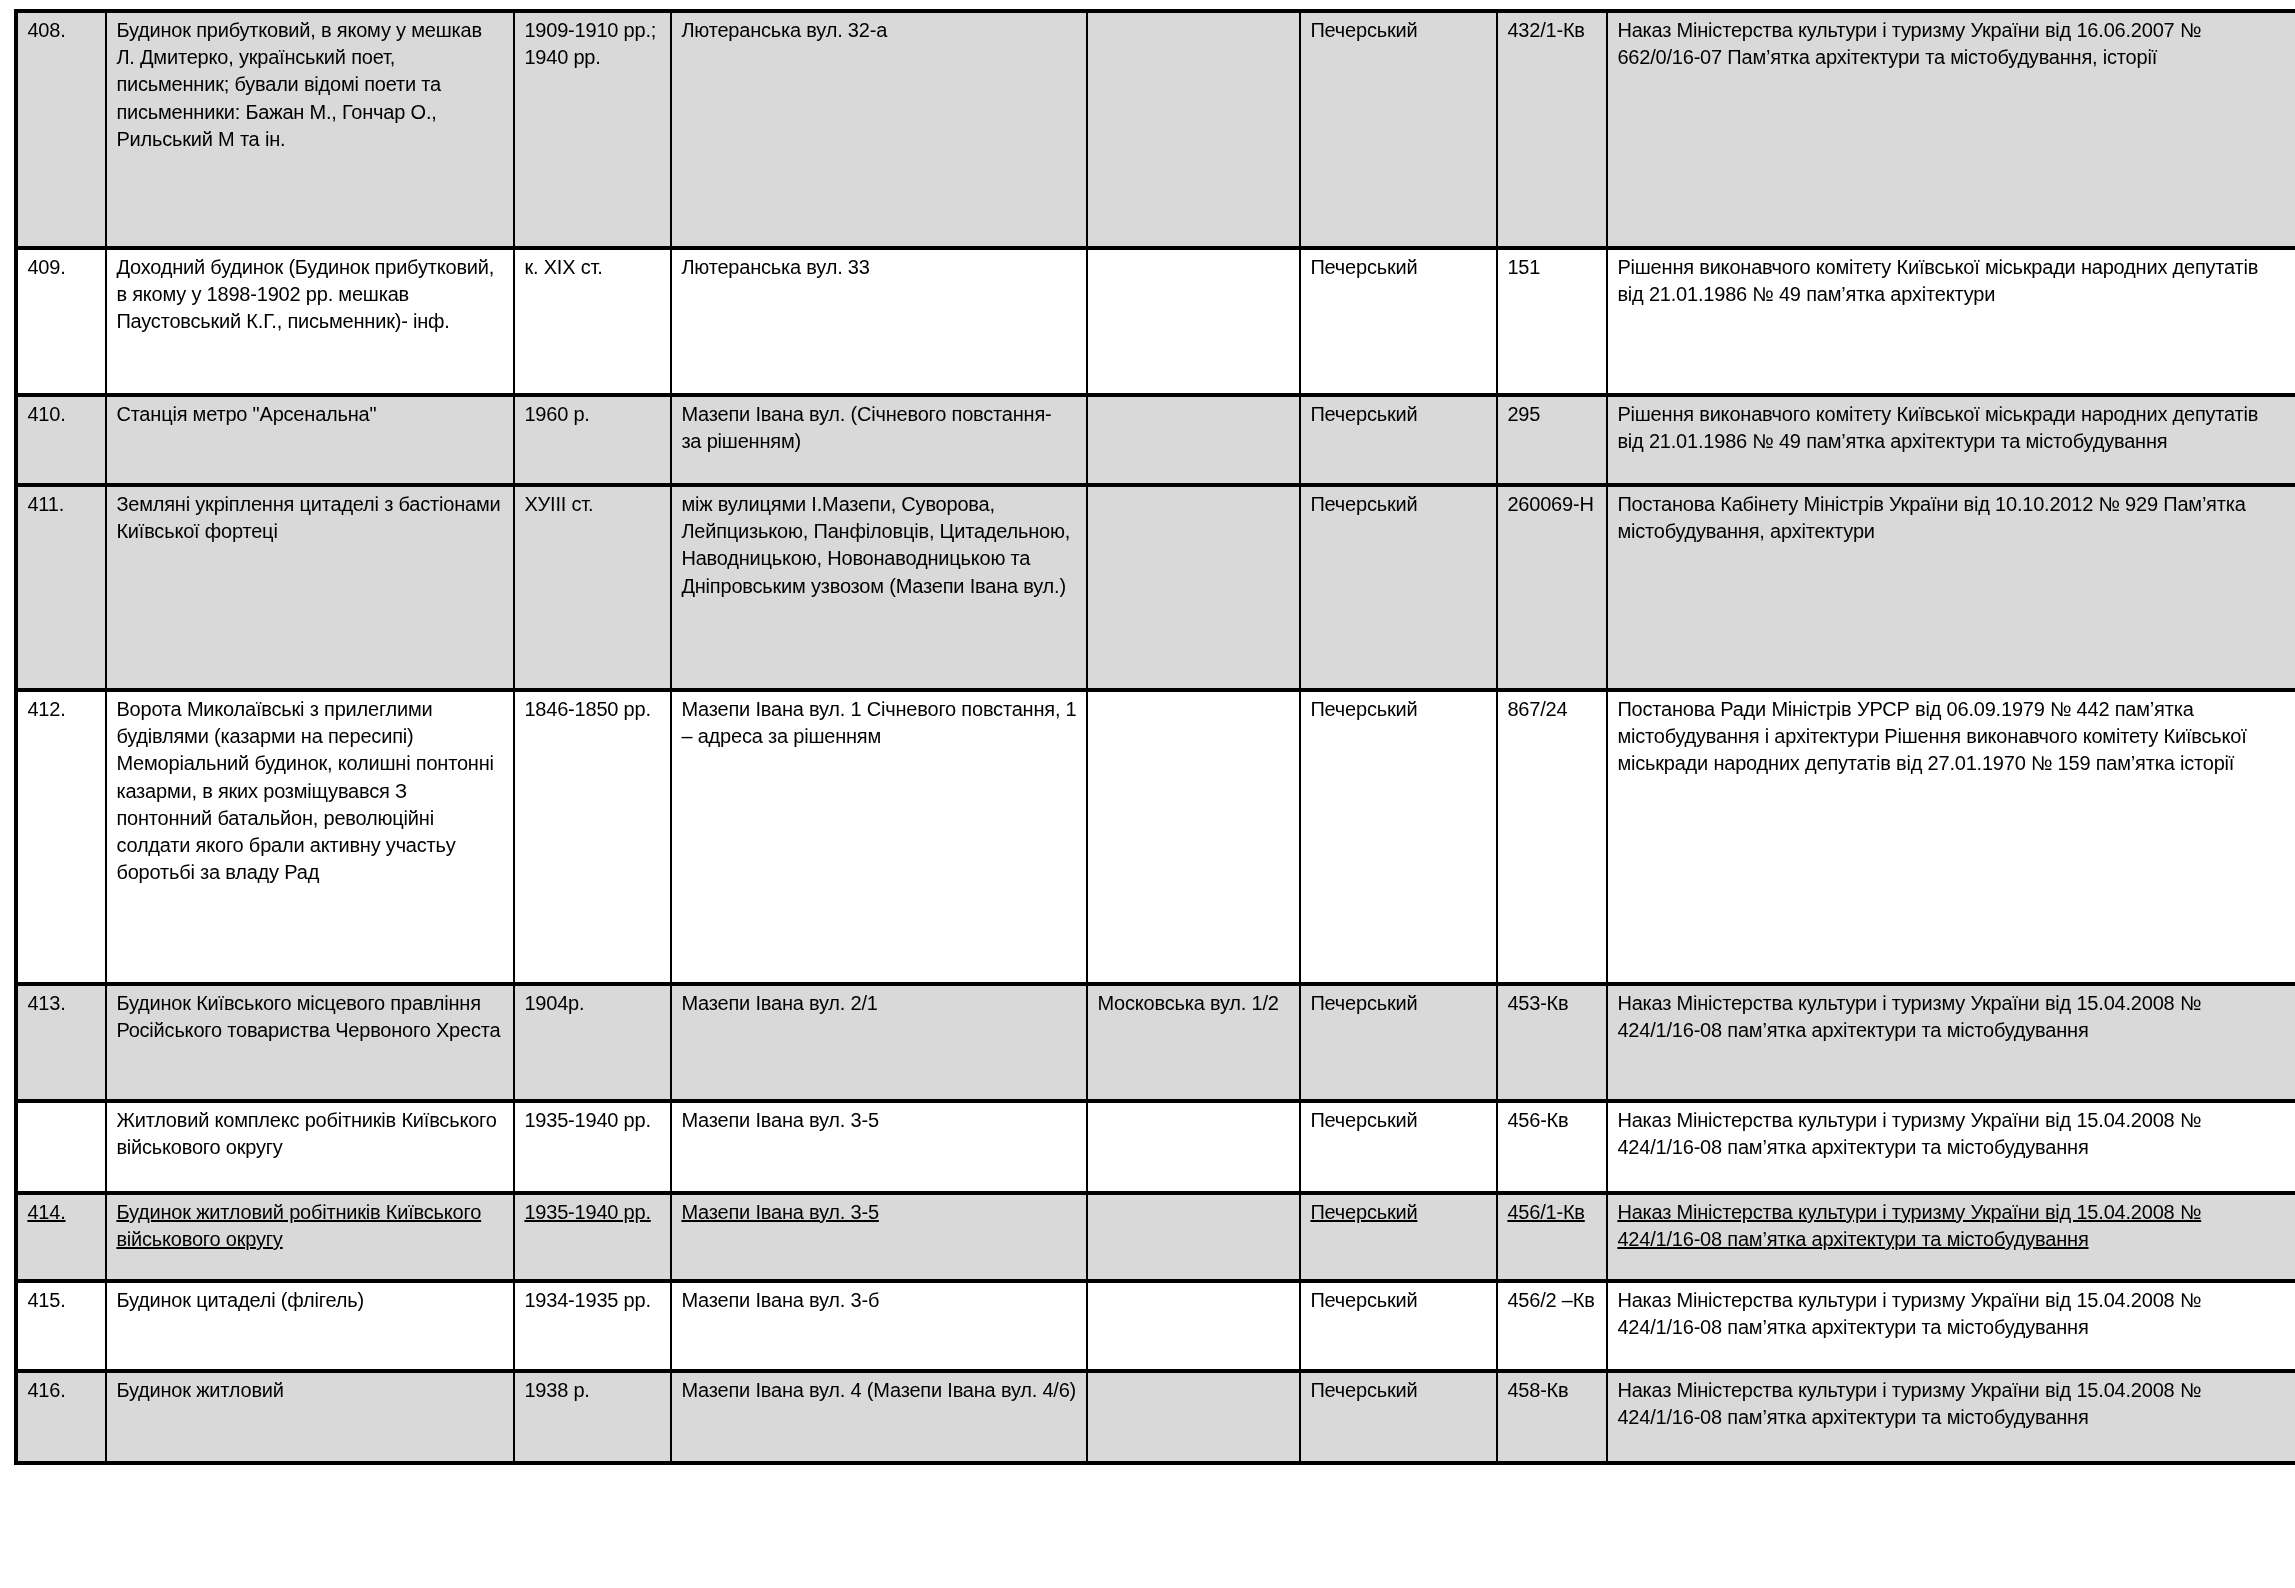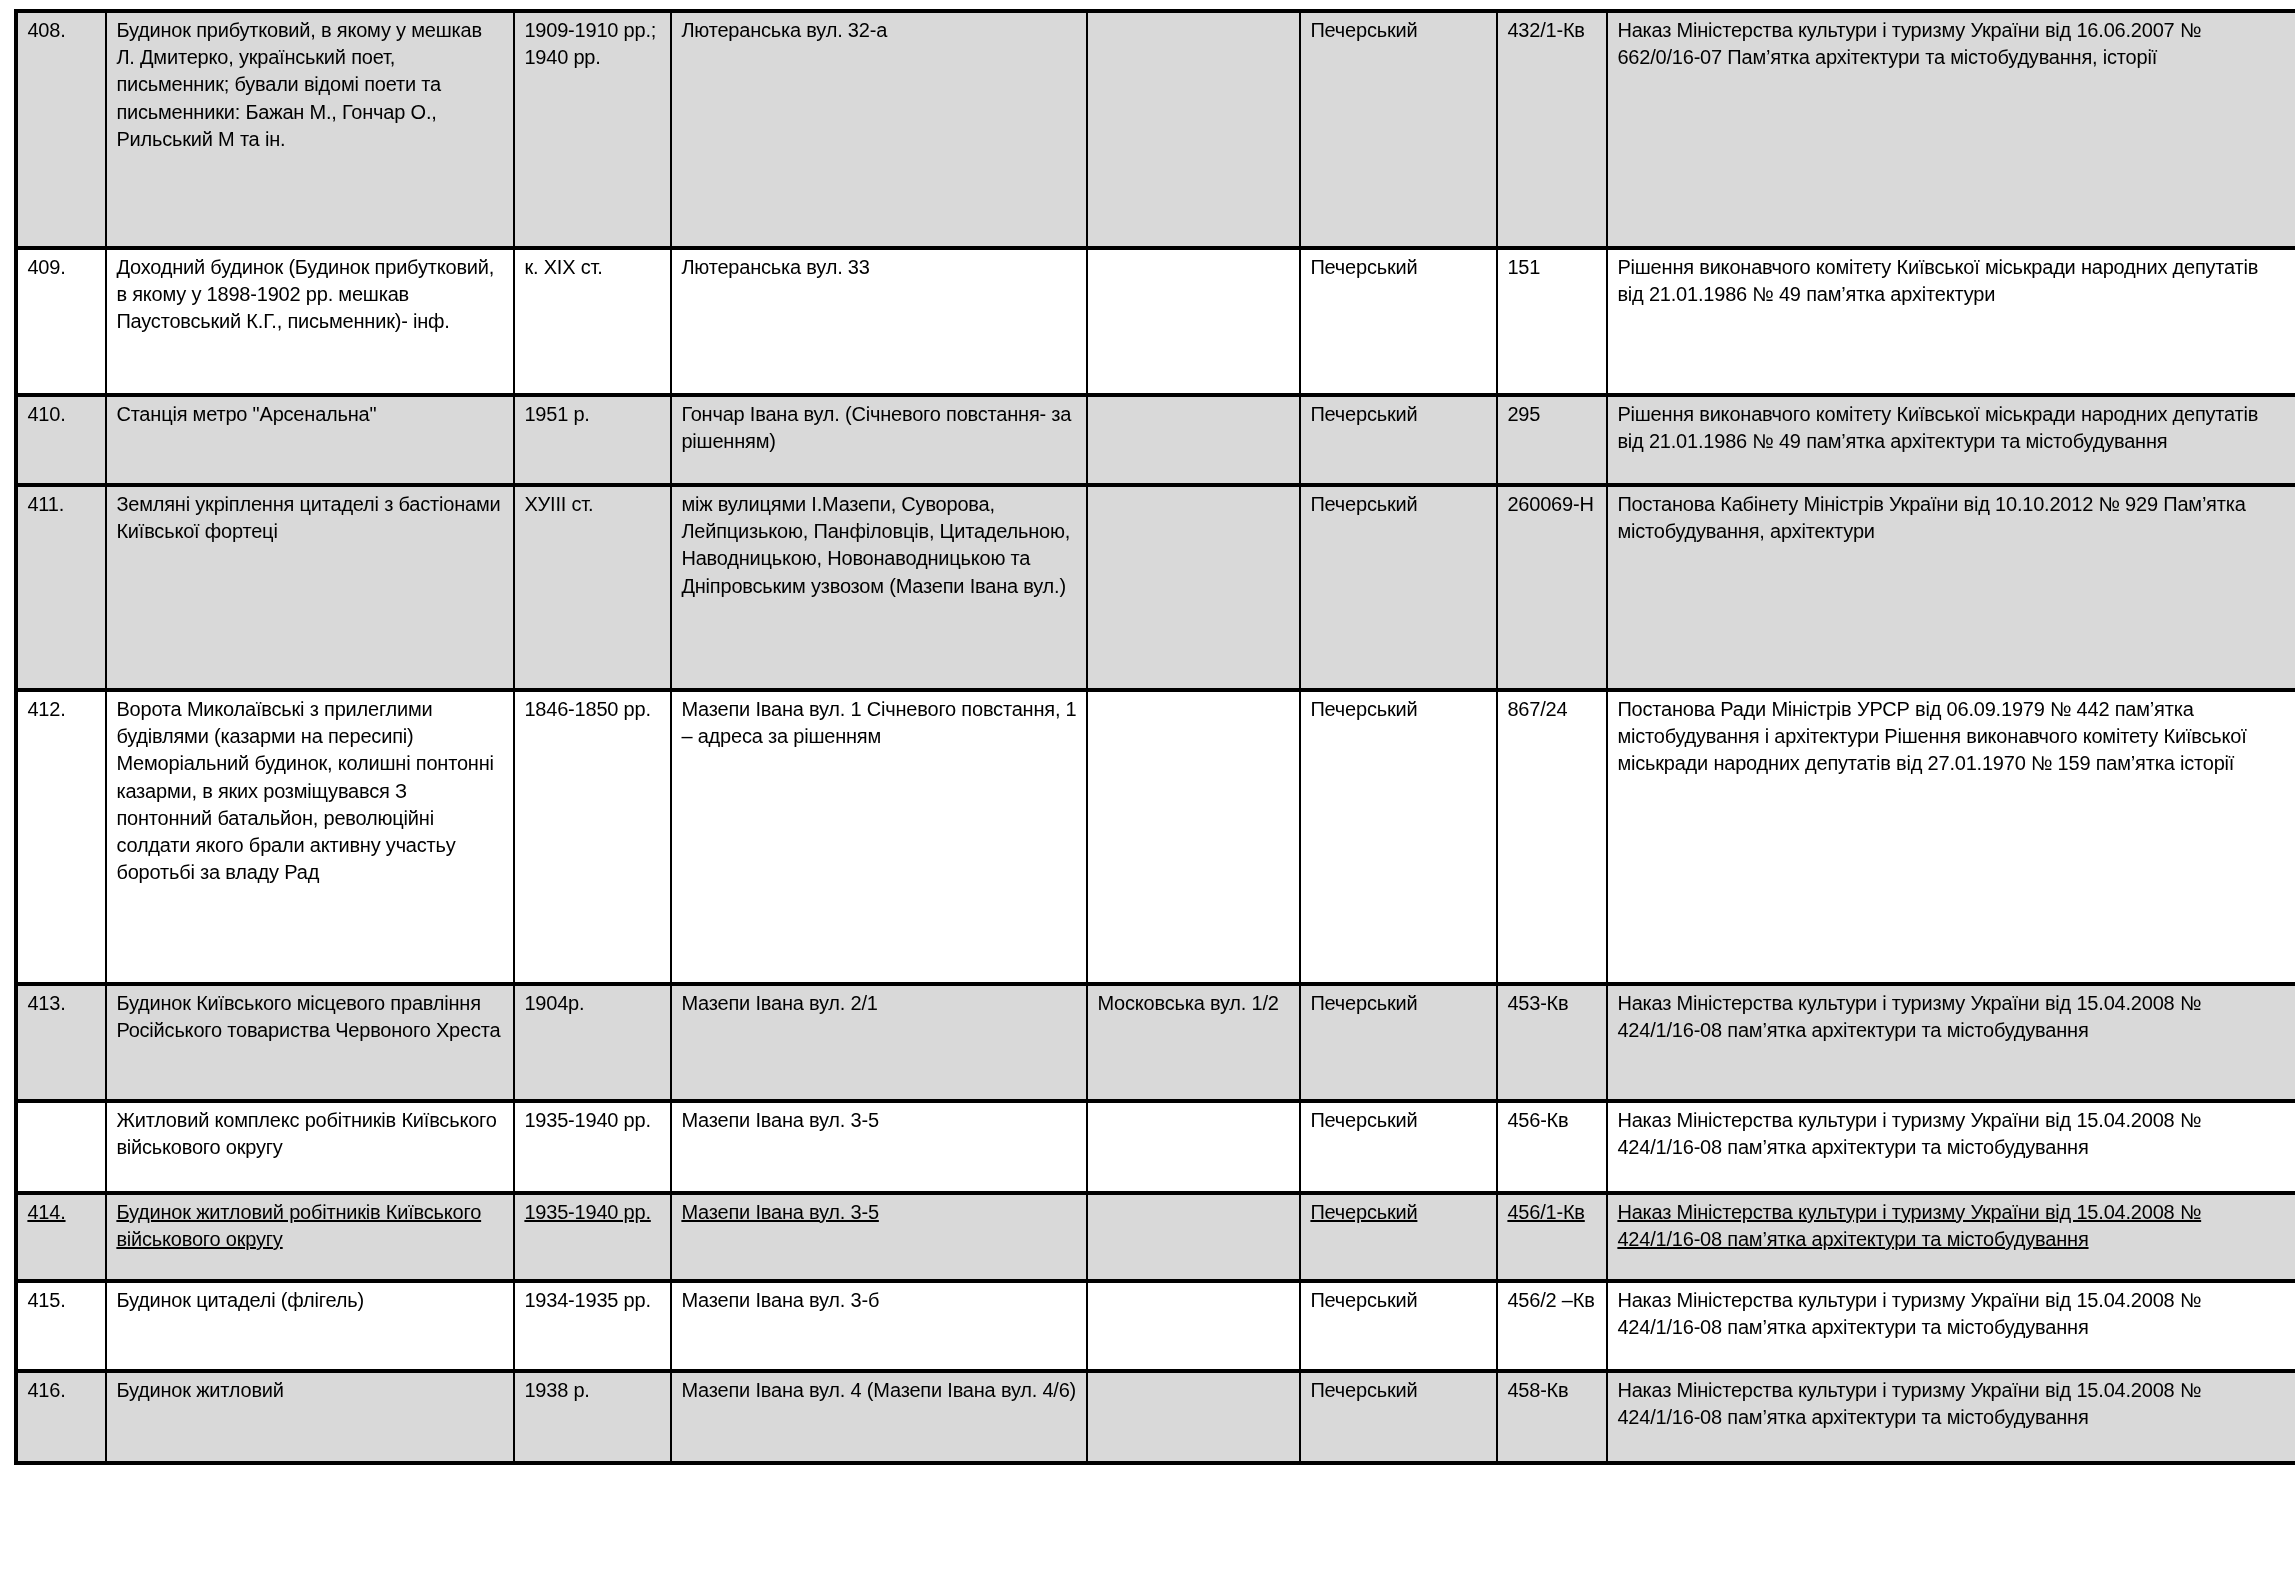--- a/index.html
+++ b/index.html
@@ -70,22 +70,22 @@
           <td>к. ХІХ ст.</td>
           <td>Лютеранська вул. 33</td>
           <td></td>
           <td>Печерський</td>
           <td>151</td>
           <td>Рішення виконавчого комітету Київської міськради народних депутатів від 21.01.1986 № 49 пам’ятка архітектури</td>
         </tr>
         <tr class="shaded" style="height: 90px;">
           <td>410.</td>
           <td>Станція метро "Арсенальна"</td>
-          <td>1951 р.</td>
-          <td>Гончар Івана вул. (Січневого повстання- за рішенням)</td>
+          <td>1960 р.</td>
+          <td>Мазепи Івана вул. (Січневого повстання- за рішенням)</td>
           <td></td>
           <td>Печерський</td>
           <td>295</td>
           <td>Рішення виконавчого комітету Київської міськради народних депутатів від 21.01.1986 № 49 пам’ятка архітектури та містобудування</td>
         </tr>
         <tr class="shaded" style="height: 205px;">
           <td>411.</td>
           <td>Земляні укріплення цитаделі з бастіонами Київської фортеці</td>
           <td>ХУІІІ ст.</td>
           <td>між вулицями І.Мазепи, Суворова, Лейпцизькою, Панфіловців, Цитадельною, Наводницькою, Новонаводницькою та Дніпровським узвозом (Мазепи Івана вул.)</td>

